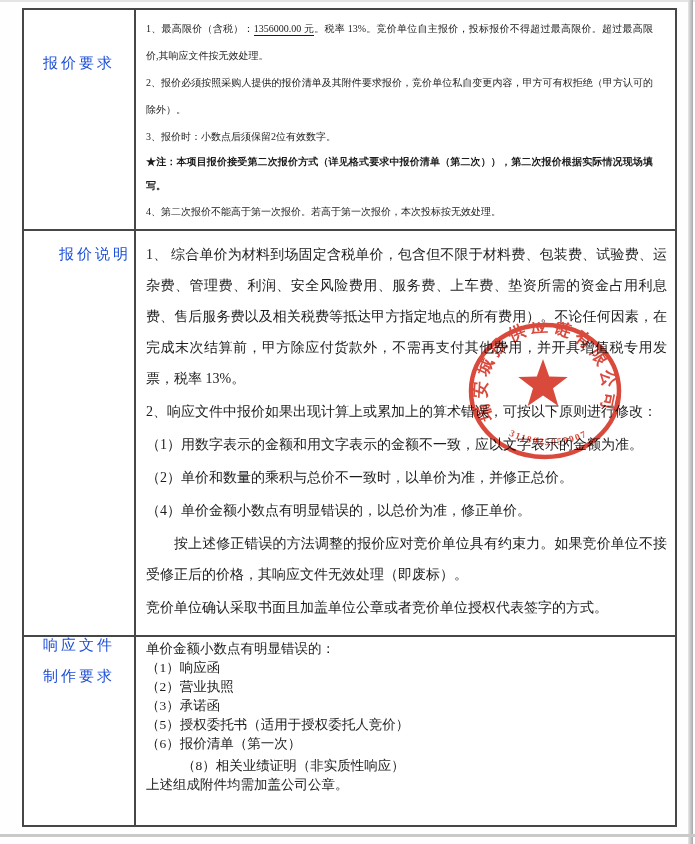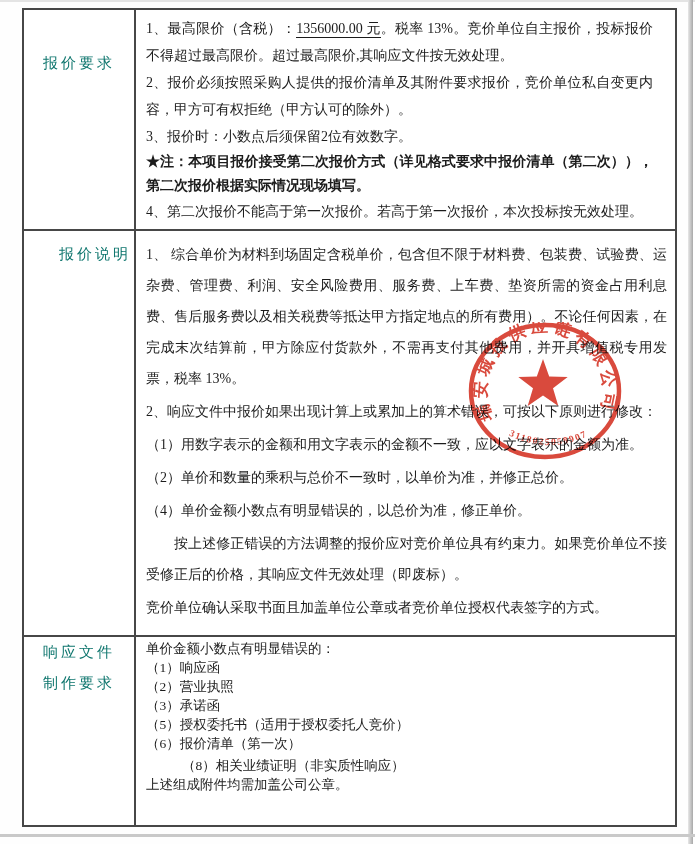--- a/index.html
+++ b/index.html
@@ -21,40 +21,40 @@
     position:absolute;left:22px;top:8px;width:655px;height:819px;
     border:2px solid #474747;background:#fff;
     display:grid;
     grid-template-columns:112px 1fr;
     grid-template-rows:221px 406px 1fr;
     box-sizing:border-box;
   }
   .hcell{
     border-right:2px solid #474747;
     text-align:center;font-size:15px;letter-spacing:3px;
-    box-sizing:border-box;color:#0f766e;
+    box-sizing:border-box;color:#1d4ed8;
   }
   .ccell{box-sizing:border-box;overflow:hidden;}
   .rb{border-bottom:2px solid #474747;}
 
   
   .h1{padding-top:44px;}
-  .c1{padding:5px 22px 0 10px;font-size:14px;line-height:27px;text-align:justify;}
+  .c1{padding:5px 22px 0 10px;font-size:10px;line-height:27px;text-align:justify;}
   .c1 p{margin:0;}
   .c1 .note{line-height:24px;font-weight:bold;}
   .price-u{border-bottom:1.5px solid #1a1a1a;padding-bottom:1px;}
 
   
   .h2{padding-top:14px;padding-left:32px;}
   .c2{padding:8px 8px 0 10px;font-size:14px;line-height:31px;text-align:justify;}
   .c2 p{margin:0 0 2px 0;}
   .c2 .indent{text-indent:2em;}
 
   
-  .h3{padding-top:7px;line-height:17px;}
+  .h3{padding-top:0;line-height:17px;}
   .h3 .hline{margin-bottom:14px;}
   .c3{padding:2px 8px 0 10px;font-size:13.5px;line-height:19px;}
   .c3 div{margin:0;}
   .c3 .item-8{margin-top:3px;margin-left:36px;}
 
   
   .seal{
     position:absolute;left:466px;top:322px;width:158px;height:140px;
     mix-blend-mode:multiply;opacity:.92;pointer-events:none;
   }

